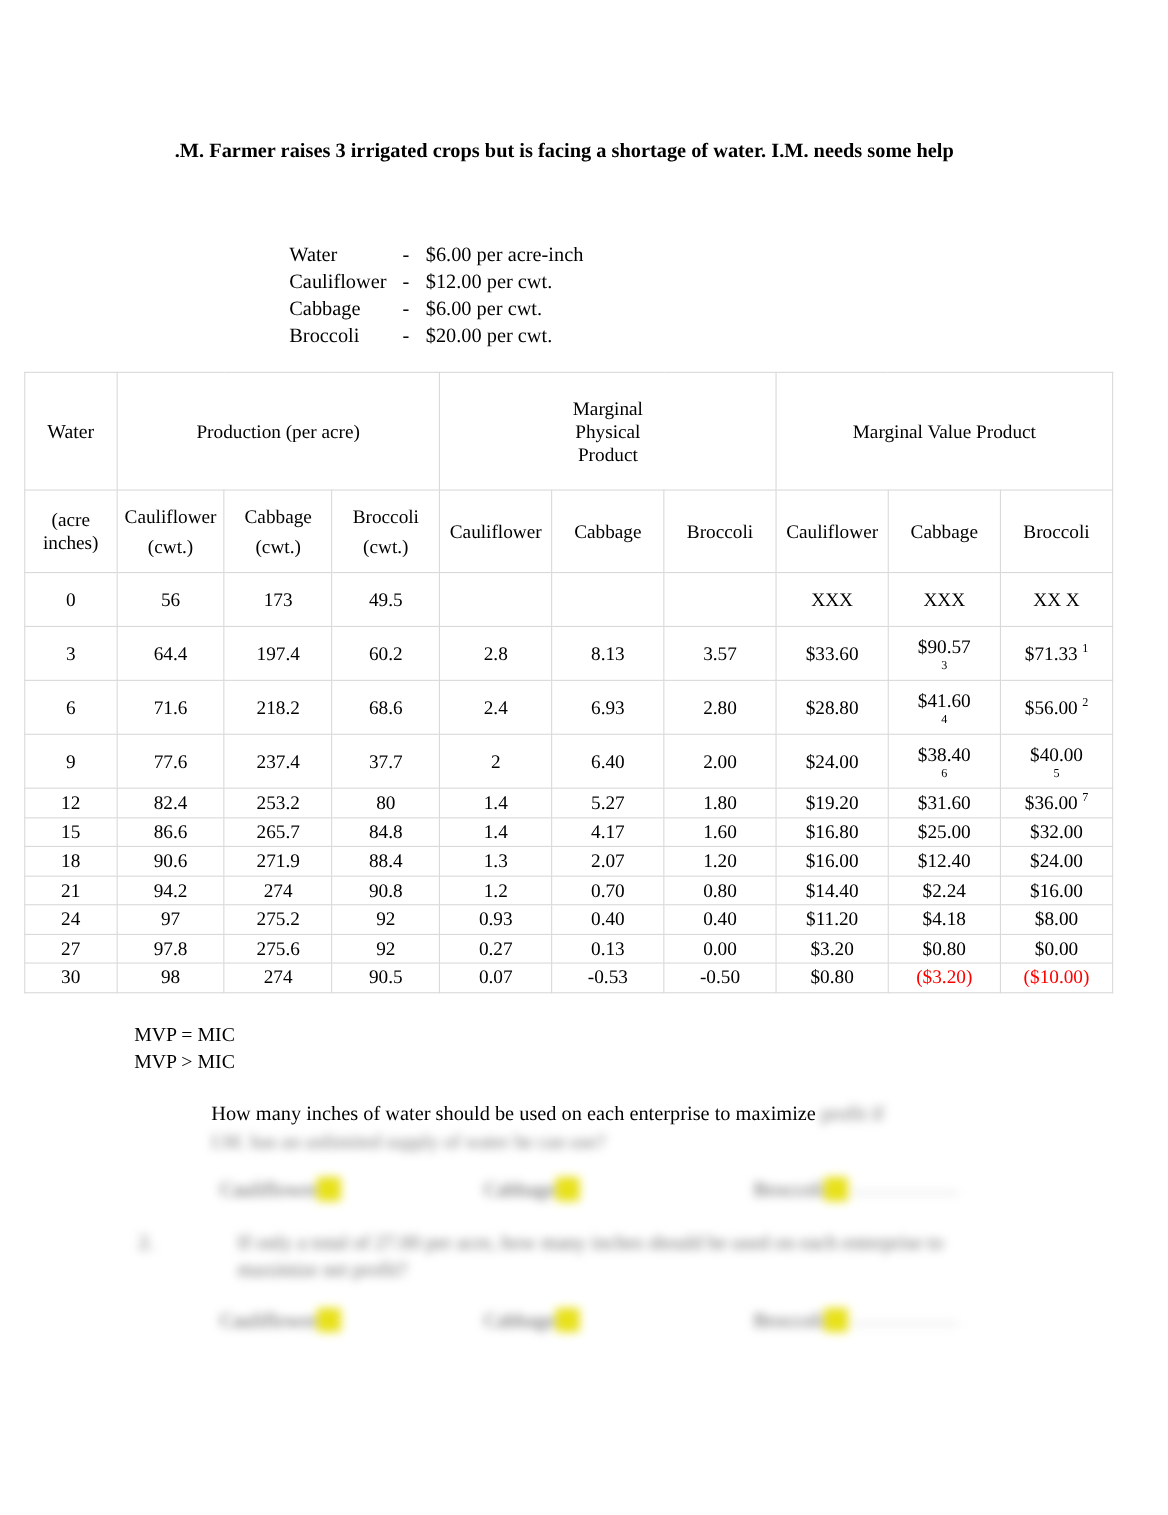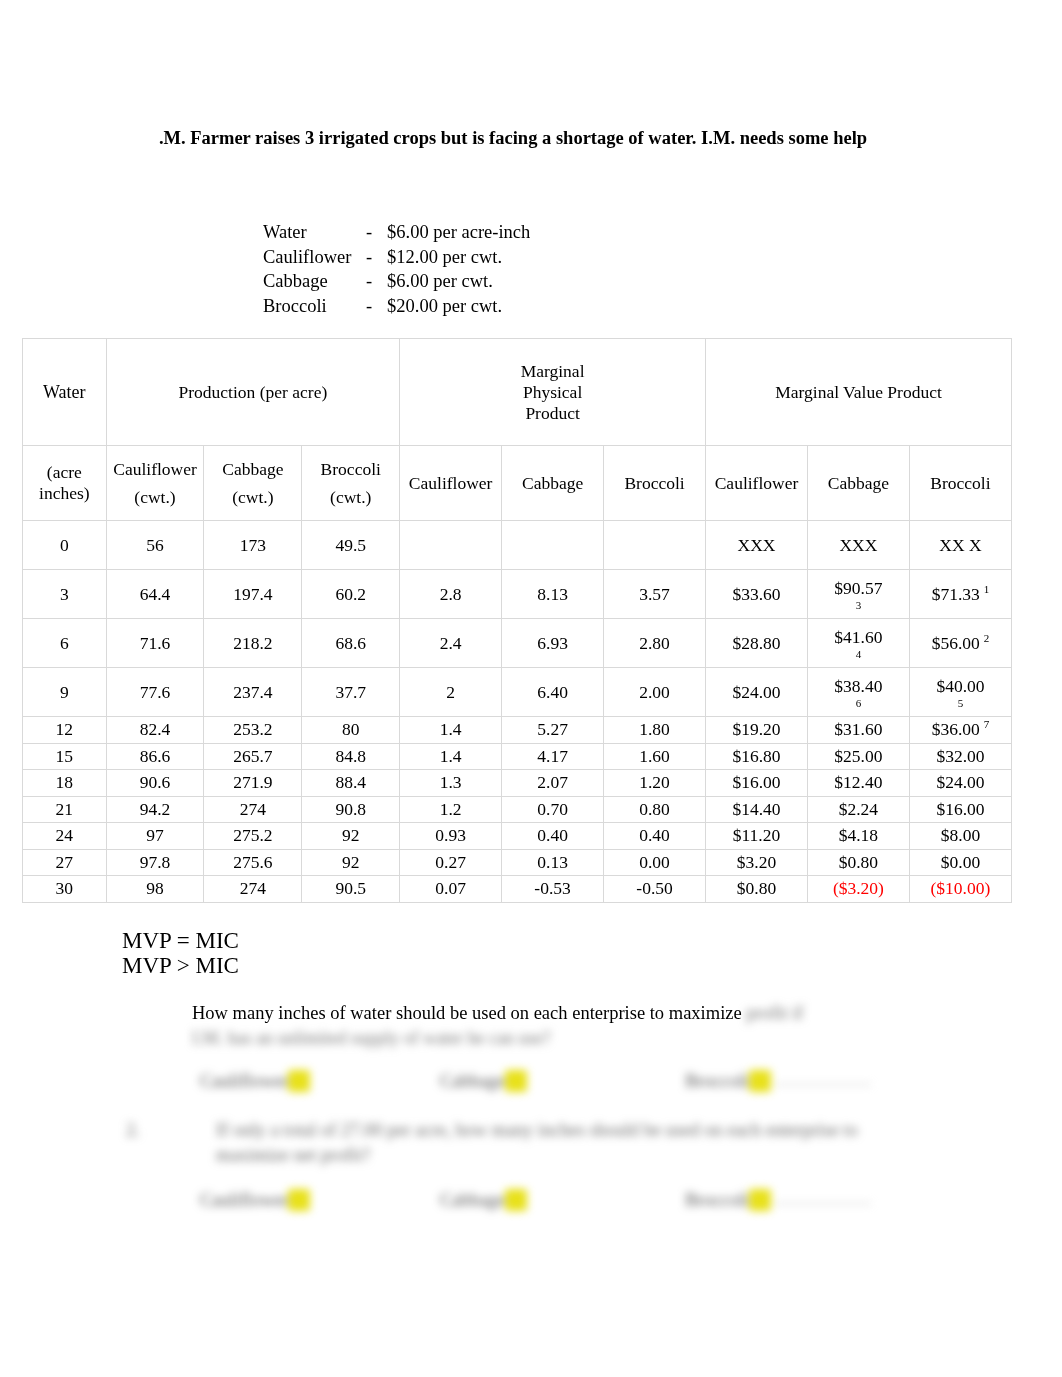--- a/index.html
+++ b/index.html
@@ -69,21 +69,21 @@
     margin-left:4px;
   }
   .rank-below{
     display:block; font-size:11px; line-height:11px; margin-top:1px;
   }
   td.xcell{text-align:right; padding-right:8px;}
 
   
   .mvp-lines{
     position:absolute; left:122px; top:928px;
-    font-size:23px; line-height:25px;
+    font-size:18px; line-height:25px;
   }
 
   
   .q1{
     position:absolute; left:192px; top:1001px; width:760px;
     font-size:18.5px; line-height:25px;
   }
   .q1 .clear{display:inline;text-align:center;}
   .blur-inline{
     display:inline-block;

